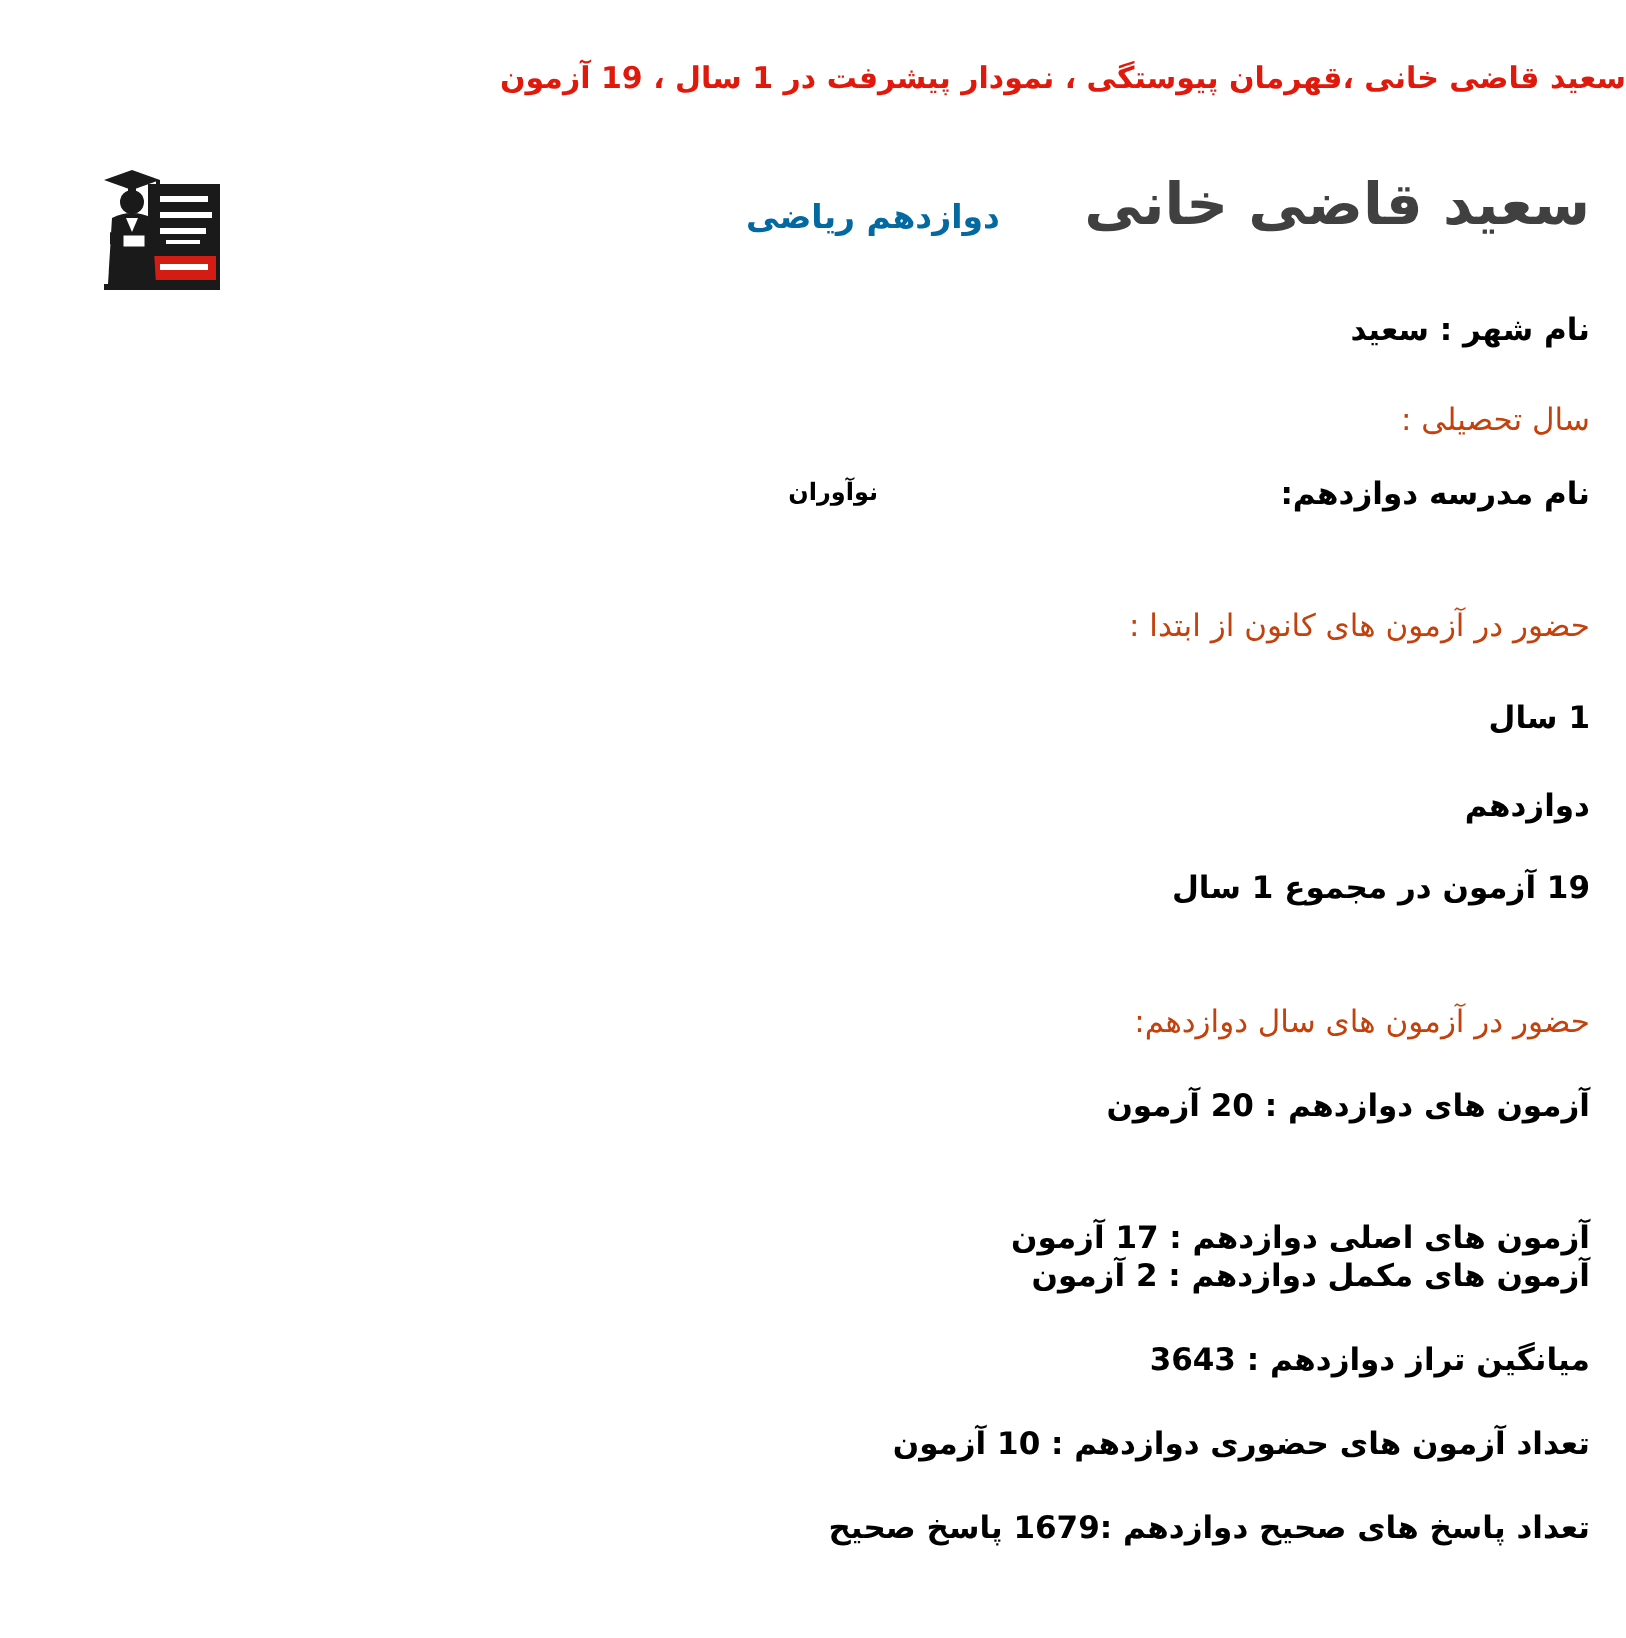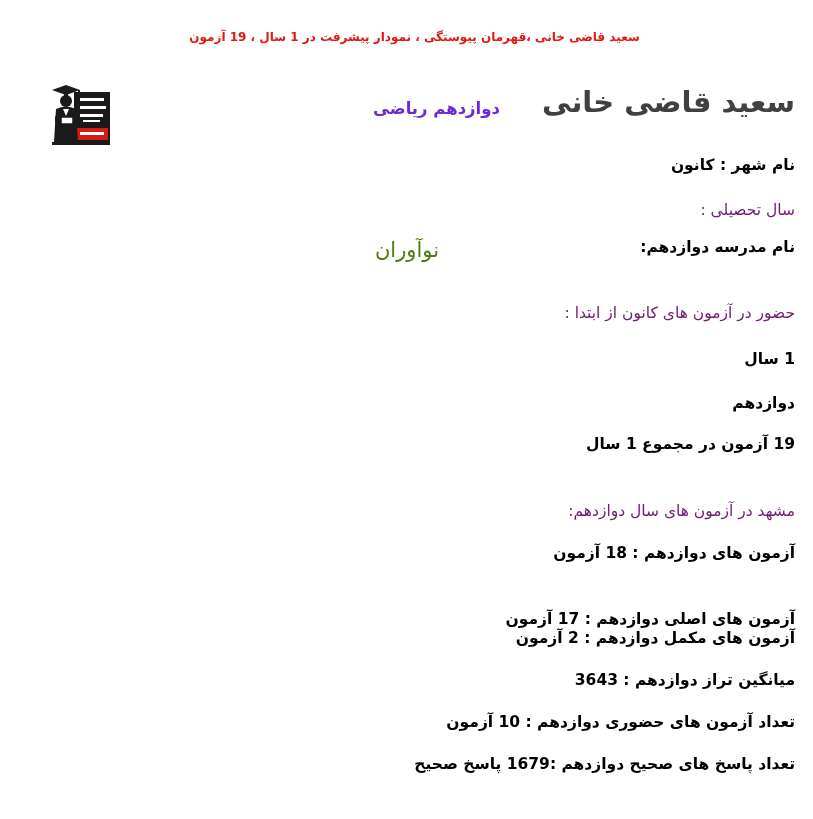--- a/index.html
+++ b/index.html
@@ -17,23 +17,23 @@
     direction: rtl;
     color: #000000;
   }
 
   
   .page-title {
     position: absolute;
     top: 30px;
     left: 16px;
     right: 0;
-    text-align: center;
+    text-align: right;
     color: #e0190d;
-    font-size: 12px;
+    font-size: 15px;
     font-weight: bold;
     letter-spacing: 0px;
     white-space: nowrap;
     direction: rtl;
   }
 
   
   .logo-wrap {
     position: absolute;
     top: 76px;
@@ -52,45 +52,45 @@
     font-size: 29px;
     font-weight: bold;
     line-height: 1;
     white-space: nowrap;
     direction: rtl;
   }
   .student-grade {
     position: absolute;
     top: 101px;
     right: 313px;
-    color: #6d28d9;
+    color: #0369a1;
     font-size: 16.5px;
     font-weight: bold;
     line-height: 1;
     white-space: nowrap;
     direction: rtl;
   }
 
   
   .info-line {
     position: absolute;
     right: 18px;
     font-size: 15.5px;
     line-height: 1;
     white-space: nowrap;
     direction: rtl;
   }
   .info-line.black  { color: #000000; font-weight: bold; }
-  .info-line.red    { color: #701a75; font-weight: normal; }
+  .info-line.red    { color: #c2410c; font-weight: normal; }
 
   .school-value {
     position: absolute;
-    font-size: 21px;
-    font-weight: normal;
-    color: #4d7c0f;
+    font-size: 12px;
+    font-weight: bold;
+    color: #000000;
     line-height: 1;
     white-space: nowrap;
     direction: rtl;
   }
 </style>
 </head>
 <body>
 
 <div class="page-title">سعید قاضی خانی ،قهرمان پیوستگی ، نمودار پیشرفت در 1 سال ، 19 آزمون</div>
 
@@ -125,39 +125,39 @@
 
     <rect x="17" y="41" width="12" height="7" fill="#ffffff" stroke="#1a1a1a" stroke-width="1.5"></rect>
 
     <rect x="8" y="66" width="58" height="3" fill="#1a1a1a"></rect>
   </svg>
 </div>
 
 <div class="student-name">سعید قاضی خانی</div>
 <div class="student-grade">دوازدهم ریاضی</div>
 
-<div class="info-line black" style="top:158px;">نام شهر : کانون</div>
+<div class="info-line black" style="top:158px;">نام شهر : سعید</div>
 
 <div class="info-line red" style="top:203px;">سال تحصیلی :</div>
 
 <div class="info-line black" style="top:240px;">نام مدرسه دوازدهم:</div>
 
 <div class="school-value" style="top:240px; right:374px;">نوآوران</div>
 
 <div class="info-line red" style="top:306px;">حضور در آزمون های کانون از ابتدا :</div>
 
 <div class="info-line black" style="top:352px;">1 سال</div>
 
 <div class="info-line black" style="top:396px;">دوازدهم</div>
 
 <div class="info-line black" style="top:437px;">19 آزمون در مجموع 1 سال</div>
 
-<div class="info-line red" style="top:504px;">مشهد در آزمون های سال دوازدهم:</div>
+<div class="info-line red" style="top:504px;">حضور در آزمون های سال دوازدهم:</div>
 
-<div class="info-line black" style="top:546px;">آزمون های دوازدهم : 18 آزمون</div>
+<div class="info-line black" style="top:546px;">آزمون های دوازدهم : 20 آزمون</div>
 
 <div class="info-line black" style="top:612px;">آزمون های اصلی دوازدهم : 17 آزمون</div>
 
 <div class="info-line black" style="top:631px;">آزمون های مکمل دوازدهم : 2 آزمون</div>
 
 <div class="info-line black" style="top:673px;">میانگین تراز دوازدهم : 3643</div>
 
 <div class="info-line black" style="top:715px;">تعداد آزمون های حضوری دوازدهم : 10 آزمون</div>
 
 <div class="info-line black" style="top:757px;text-align:right;">تعداد پاسخ های صحیح دوازدهم :1679 پاسخ صحیح</div>

